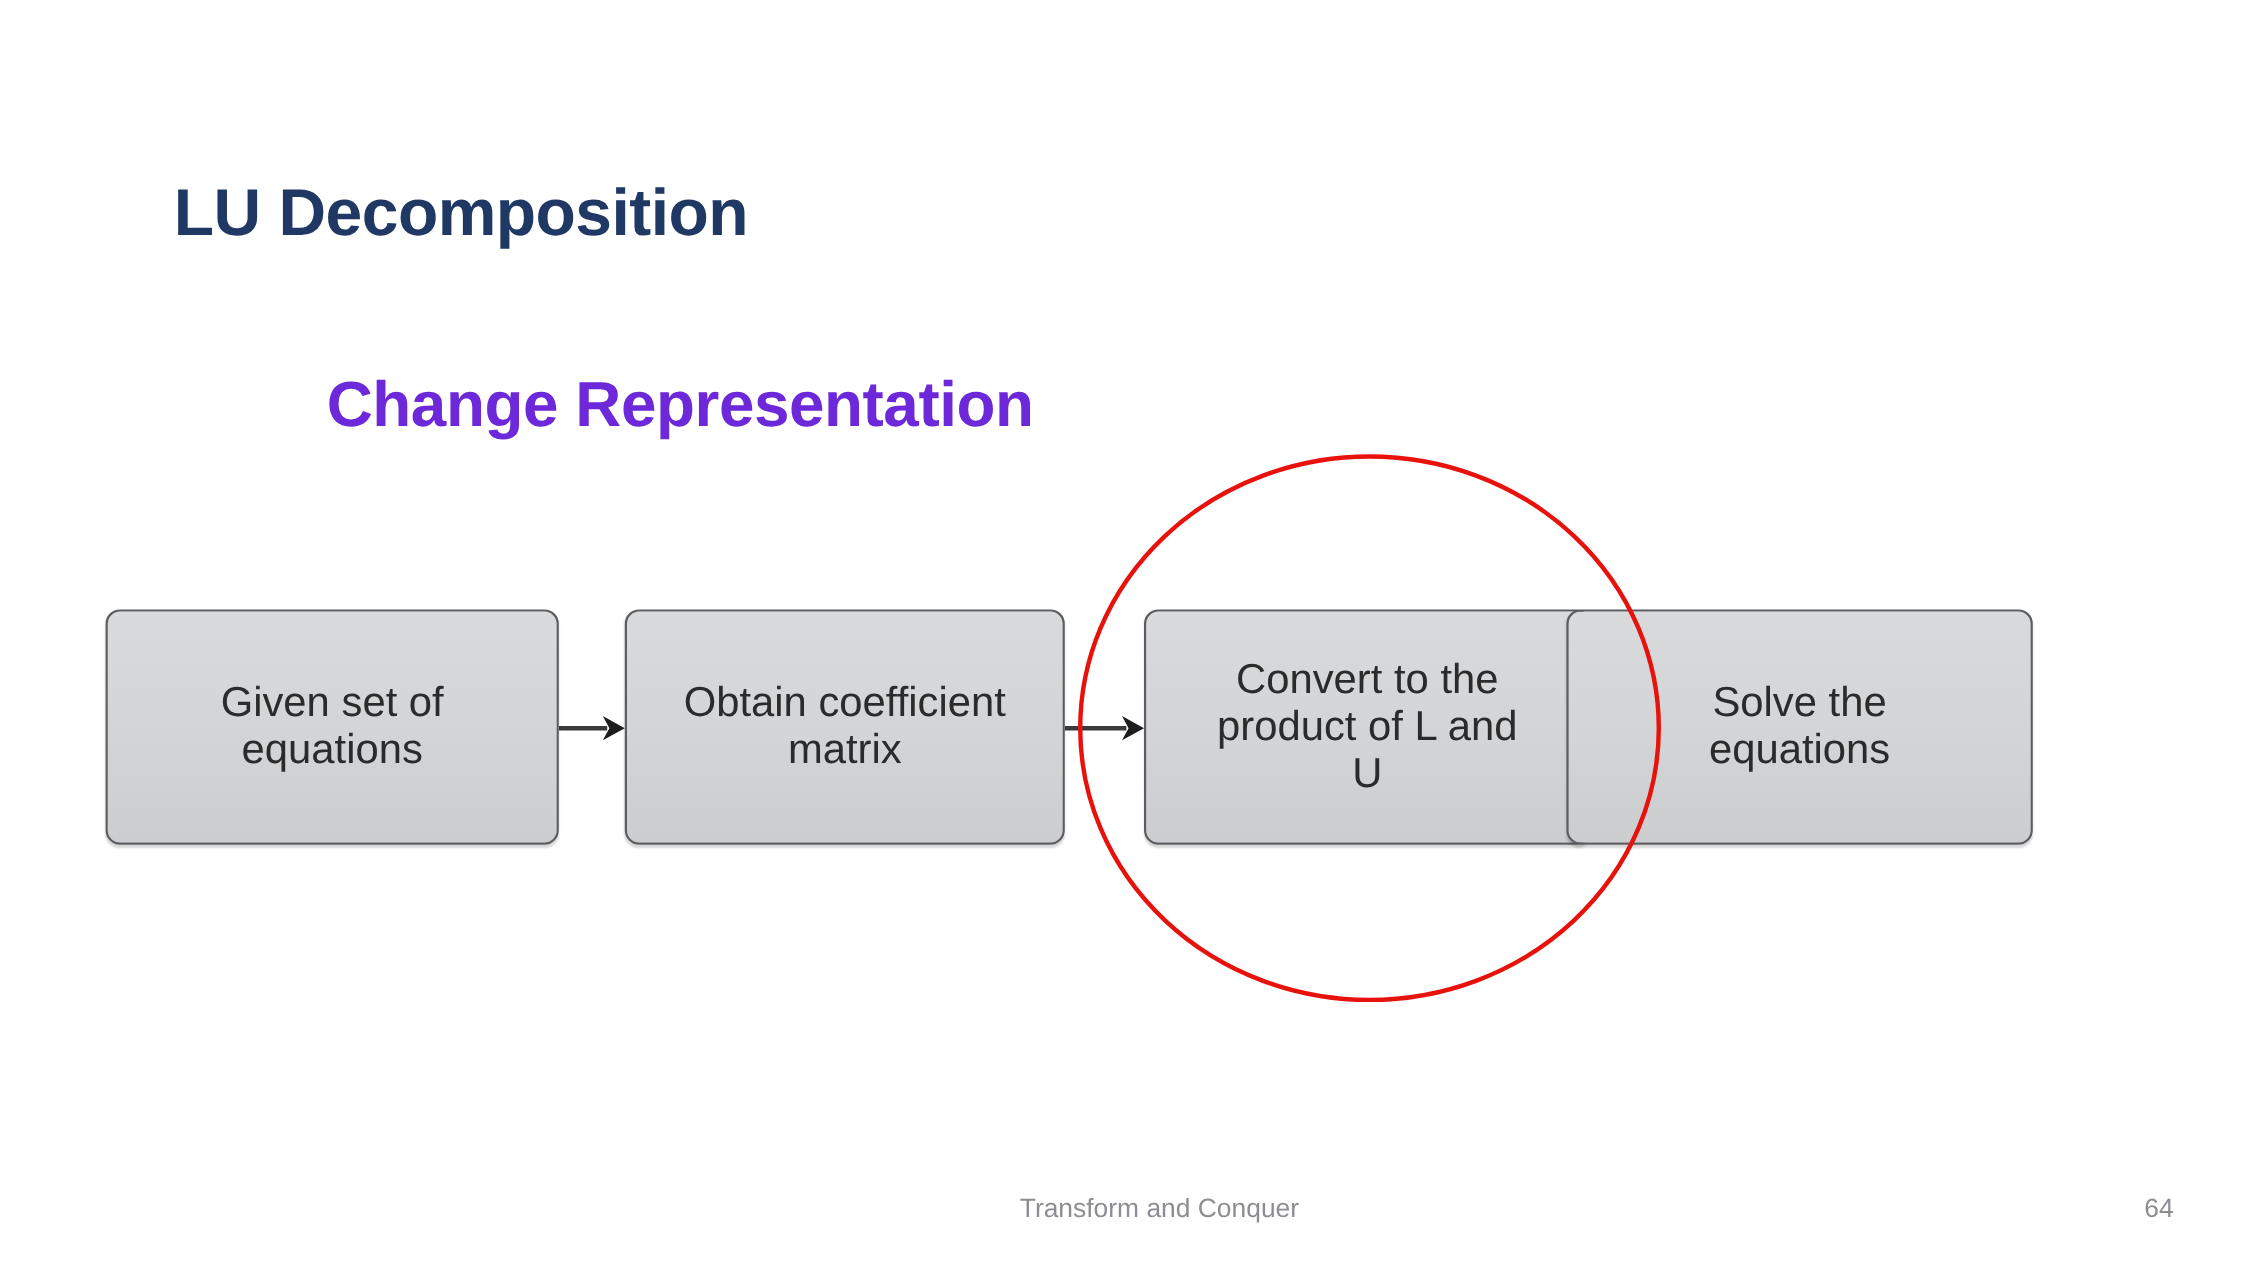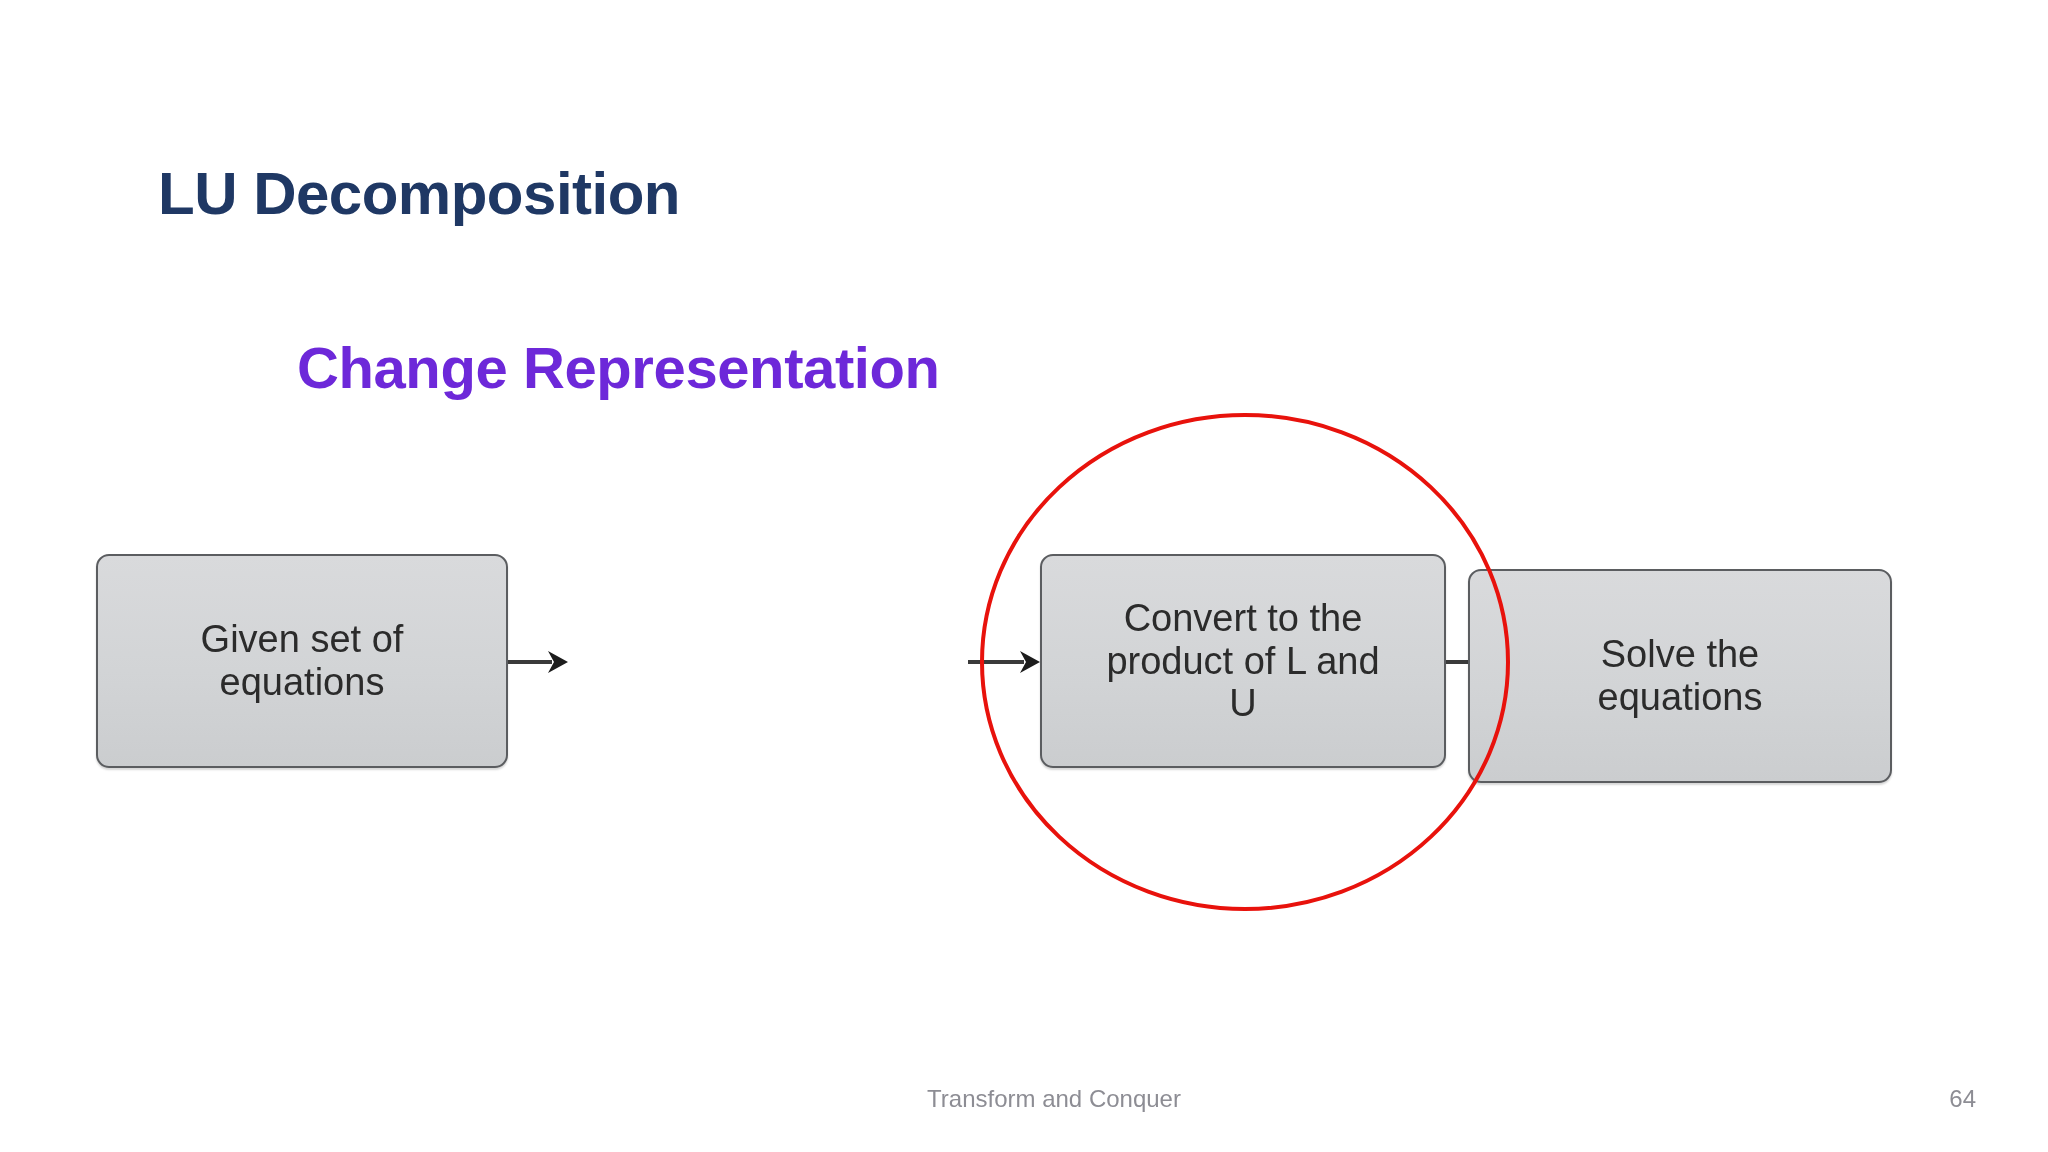--- a/index.html
+++ b/index.html
@@ -75,21 +75,21 @@
     line-height: 1.12;
     color: #2b2b2b;
     text-align: center;
     padding: 0 14px;
     white-space: pre-line;
   }
 
   #flow-box-1 { left: 96px;   width: 412px; }
   #flow-box-2 { left: 568px;  width: 400px; }
   #flow-box-3 { left: 1040px; width: 406px; }
-  #flow-box-4 { left: 1468px; width: 424px; margin-top: 15px; }
+  #flow-box-4 { left: 1424px; width: 424px; }
 
   
   .flow-arrow {
     position: absolute;
     top: 645px;
     height: 34px;
   }
   #flow-arrow-1 { left: 508px;  width: 60px; }
   #flow-arrow-2 { left: 968px;  width: 72px; }
   #flow-arrow-3 { left: 1446px; width: 62px; }
@@ -143,20 +143,24 @@
 equations</span>
     </div>
 
     <div class="flow-arrow" id="flow-arrow-1">
       <svg width="60" height="34" viewBox="0 0 60 34" aria-hidden="true">
         <line x1="0" y1="17" x2="44" y2="17" stroke="#3A3A3A" stroke-width="4"></line>
         <polygon points="40,6 60,17 40,28 46,17" fill="#1c1c1c"></polygon>
       </svg>
     </div>
 
+    <div class="flow-box" id="flow-box-2">
+      <span class="flow-box-label">Obtain coefficient
+matrix</span>
+    </div>
 
     <div class="flow-arrow" id="flow-arrow-2">
       <svg width="72" height="34" viewBox="0 0 72 34" aria-hidden="true">
         <line x1="0" y1="17" x2="56" y2="17" stroke="#3A3A3A" stroke-width="4"></line>
         <polygon points="52,6 72,17 52,28 58,17" fill="#1c1c1c"></polygon>
       </svg>
     </div>
 
     <div class="flow-box" id="flow-box-3">
       <span class="flow-box-label">Convert to the

